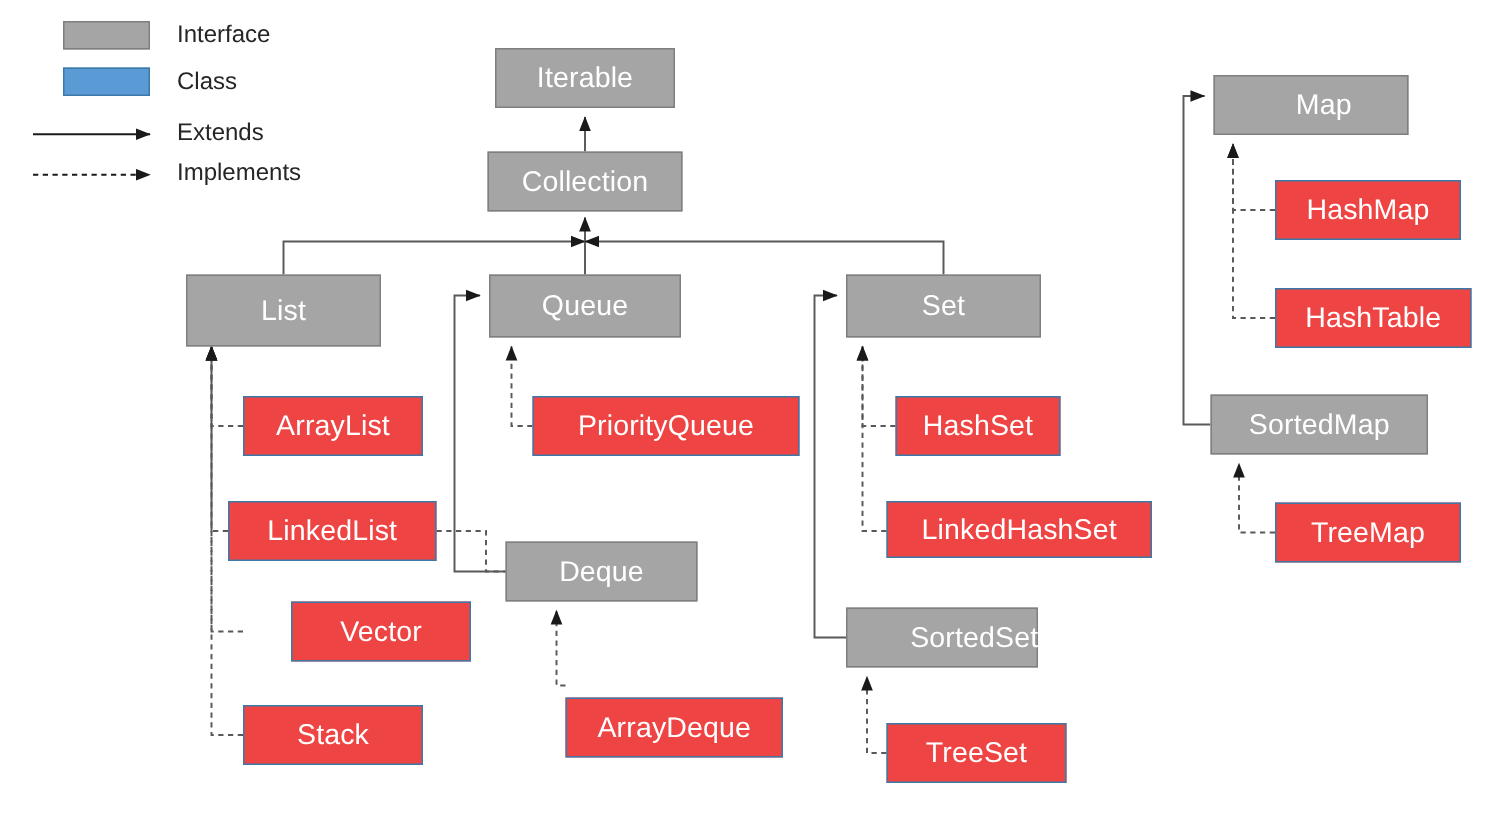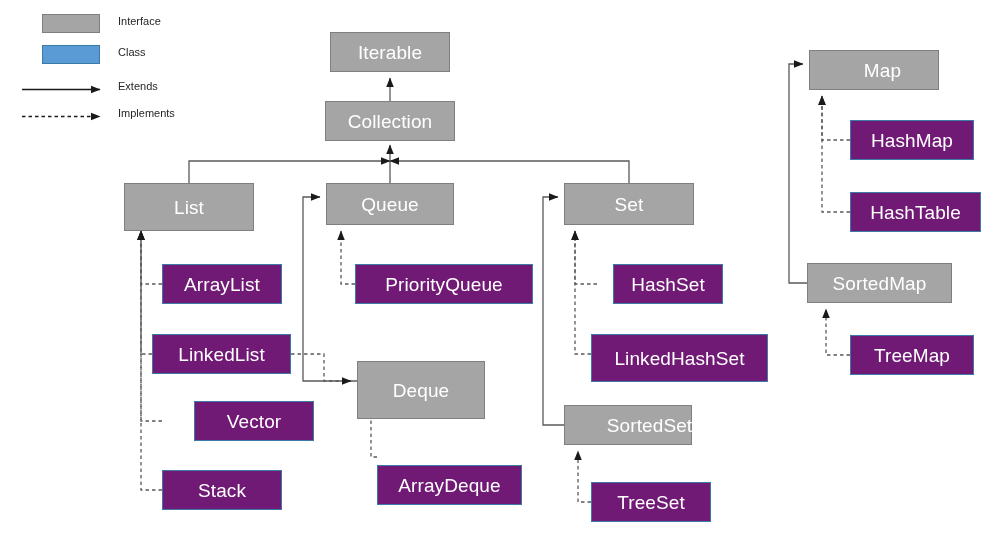--- a/index.html
+++ b/index.html
@@ -31,39 +31,39 @@
     line-height: 1;
     letter-spacing: 0.1px;
     white-space: nowrap;
     user-select: none;
   }
   .node.iface {
     background: #a5a5a5;
     border: 1px solid #7f7f7f;
   }
   .node.klass {
-    background: #701a75;
+    background: #ef4444;
     border: 1px solid #3c78a8;
   }
   .legend-swatch {
     position: absolute;
     box-sizing: border-box;
   }
   .legend-swatch.iface {
     background: #a5a5a5;
     border: 1px solid #7f7f7f;
   }
   .legend-swatch.klass {
     background: #5b9bd5;
     border: 1px solid #3c78a8;
   }
   .legend-label {
     position: absolute;
     color: #262626;
-    font-size: 11px;
+    font-size: 16px;
     line-height: 1;
     white-space: nowrap;
     user-select: none;
   }
   #edges {
     position: absolute;
     left: 0; top: 0;
     width: 999px;
     height: 549px;
     pointer-events: none;
@@ -118,24 +118,24 @@
       <div class="node iface" style="left: 330px; top: 32px; width: 120px; height: 40px;">Iterable</div>
       <div class="node iface" style="left: 325px; top: 101px; width: 130px; height: 40px;">Collection</div>
       <div class="node iface" style="left: 124px; top: 183px; width: 130px; height: 48px;">List</div>
       <div class="node iface" style="left: 326px; top: 183px; width: 128px; height: 42px;">Queue</div>
       <div class="node iface" style="left: 564px; top: 183px; width: 130px; height: 42px;">Set</div>
       <div class="node klass" style="left: 162px; top: 264px; width: 120px; height: 40px;">ArrayList</div>
       <div class="node klass" style="left: 152px; top: 334px; width: 139px; height: 40px;">LinkedList</div>
       <div class="node klass" style="left: 162px; top: 401px; width: 120px; height: 40px; margin-left: 32px;">Vector</div>
       <div class="node klass" style="left: 162px; top: 470px; width: 120px; height: 40px;">Stack</div>
       <div class="node klass" style="left: 355px; top: 264px; width: 178px; height: 40px;">PriorityQueue</div>
-      <div class="node iface" style="left: 357px; top: 361px; width: 128px; height: 58px;">Deque</div>
+      <div class="node iface" style="left: 337px; top: 361px; width: 128px; height: 40px;">Deque</div>
       <div class="node klass" style="left: 377px; top: 437px; width: 145px; height: 40px; margin-top: 28px;">ArrayDeque</div>
-      <div class="node klass" style="left: 597px; top: 264px; width: 110px; height: 40px; margin-left: 16px;">HashSet</div>
-      <div class="node klass" style="left: 591px; top: 334px; width: 177px; height: 48px;">LinkedHashSet</div>
+      <div class="node klass" style="left: 597px; top: 264px; width: 110px; height: 40px;">HashSet</div>
+      <div class="node klass" style="left: 591px; top: 334px; width: 177px; height: 38px;">LinkedHashSet</div>
       <div class="node iface" style="left: 564px; top: 405px; width: 128px; height: 40px; padding-left: 43px;">SortedSet</div>
       <div class="node klass" style="left: 591px; top: 482px; width: 120px; height: 40px;">TreeSet</div>
       <div class="node iface" style="left: 809px; top: 50px; width: 130px; height: 40px; padding-left: 17px;">Map</div>
       <div class="node klass" style="left: 850px; top: 120px; width: 124px; height: 40px;">HashMap</div>
       <div class="node klass" style="left: 850px; top: 192px; width: 131px; height: 40px;">HashTable</div>
       <div class="node iface" style="left: 807px; top: 263px; width: 145px; height: 40px;">SortedMap</div>
       <div class="node klass" style="left: 850px; top: 335px; width: 124px; height: 40px;">TreeMap</div>
     </div>
   <div id="legend-layer">
       <div class="legend-swatch iface" style="left: 42px; top: 14px; width: 58px; height: 19px;"></div>

